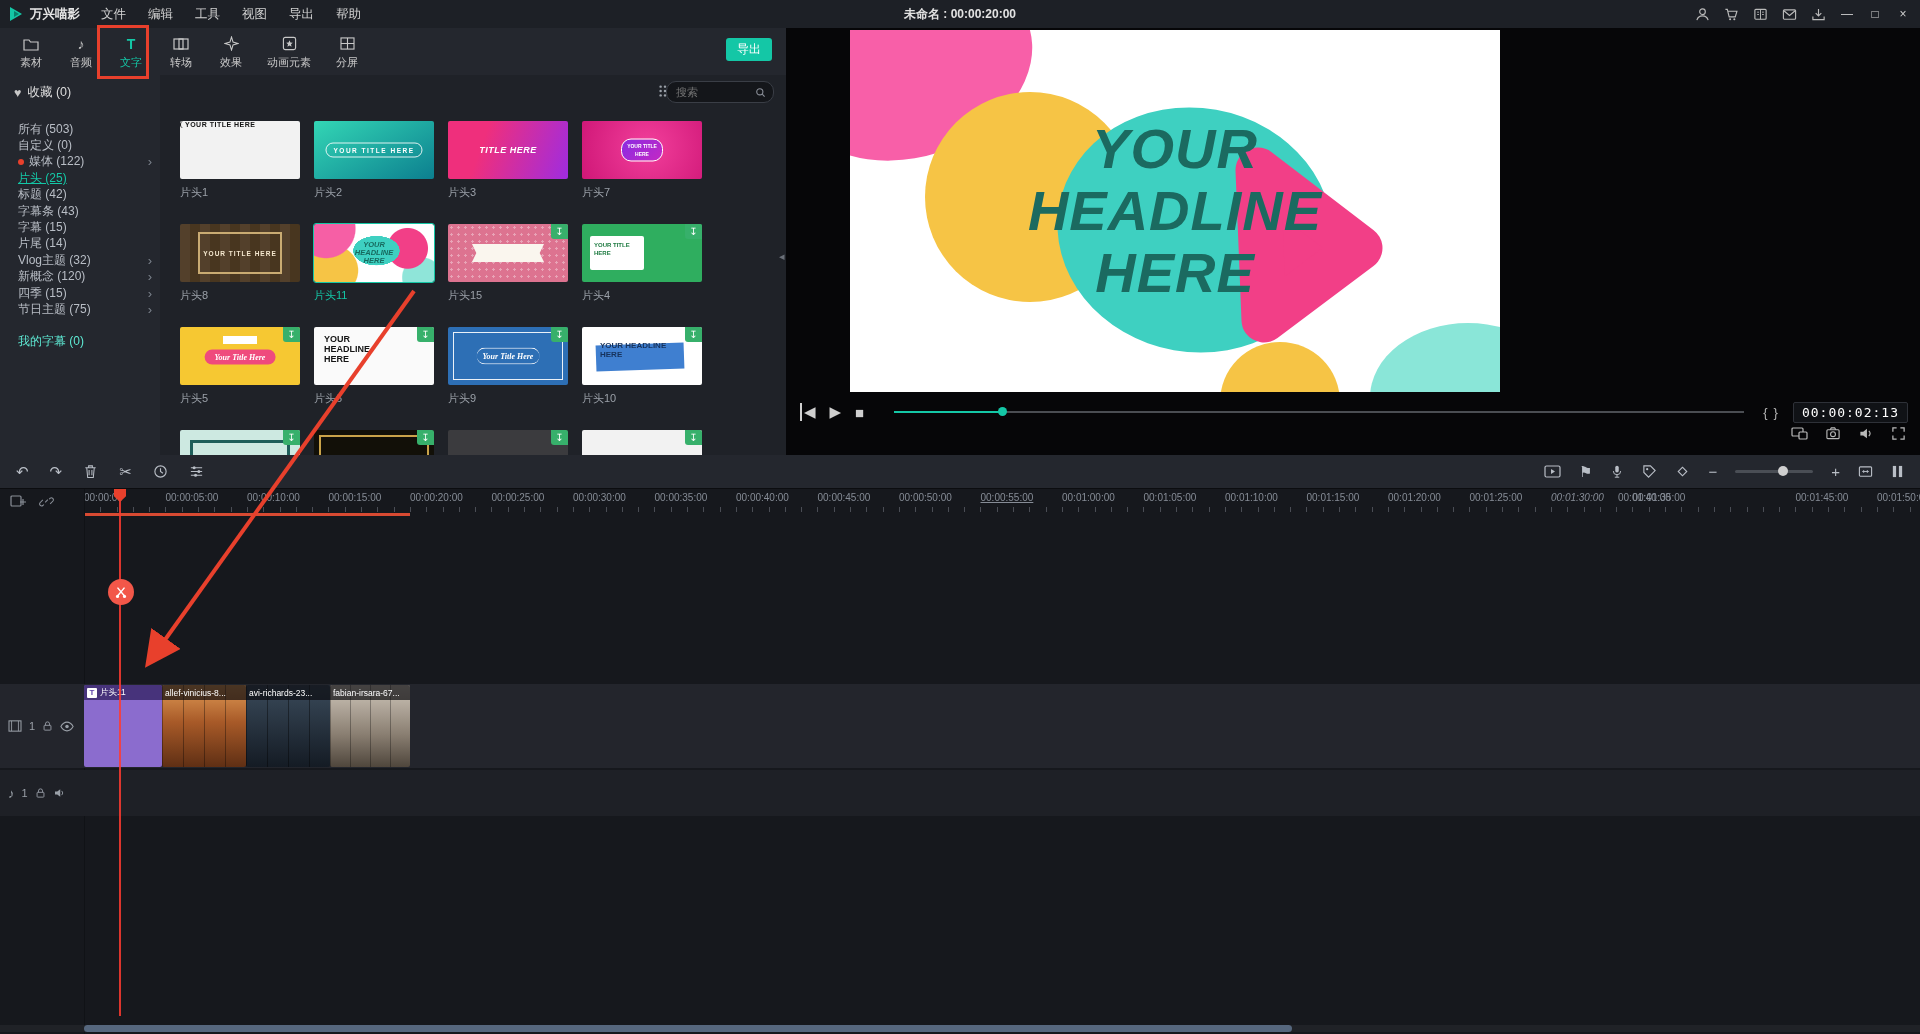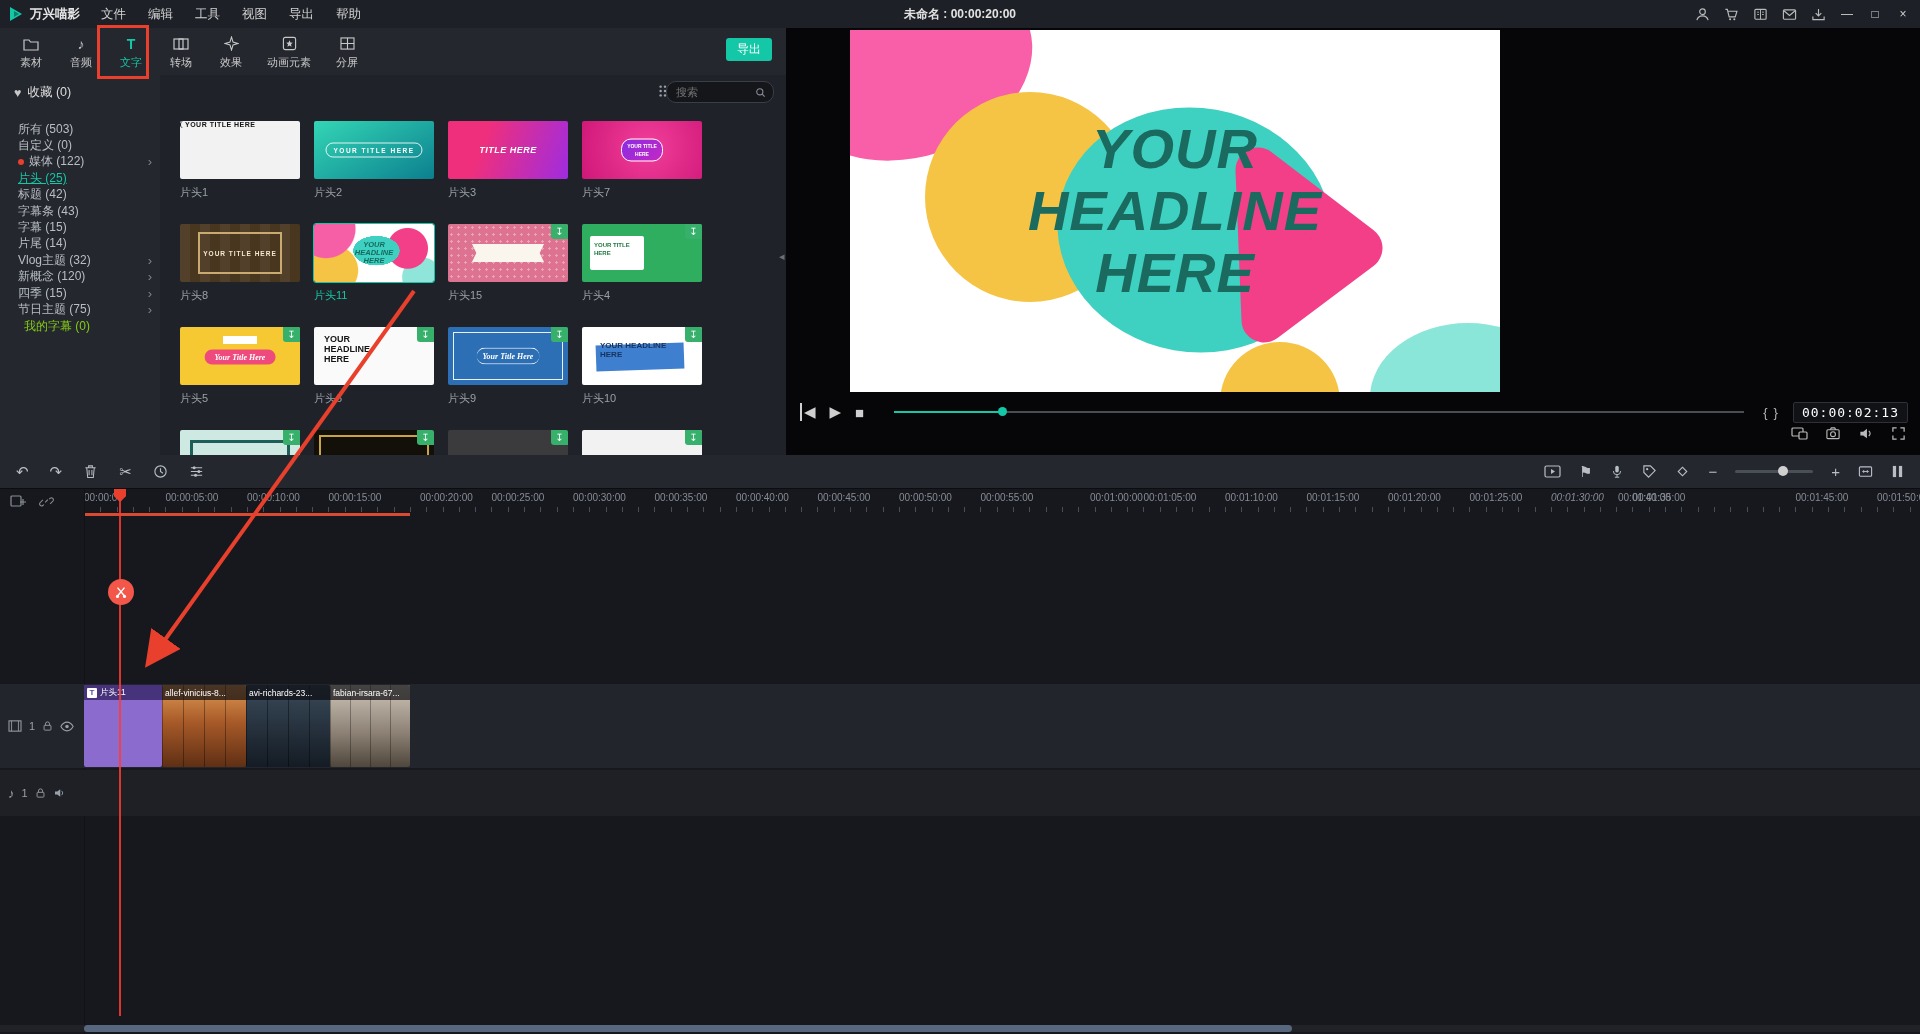--- a/index.html
+++ b/index.html
@@ -28,21 +28,21 @@
   #export-btn{position:absolute;right:14px;top:10px;width:46px;height:23px;background:#14c7a6;border-radius:3px;color:#fff;font-size:12px;display:flex;align-items:center;justify-content:center;}
   #panel-collapse{position:absolute;left:779px;top:222px;color:#6a6f78;font-size:11px;z-index:5;}
 
   #sidebar{position:absolute;left:0;top:47px;width:160px;bottom:0;}
   #fav-item{display:flex;align-items:center;gap:6px;padding:9px 0 0 14px;color:#ddd;font-size:12.5px;}
   #side-list{margin-top:20px;}
   .side-item{height:16.4px;display:flex;align-items:center;padding-left:18px;padding-right:8px;color:#b9bec6;font-size:12px;position:relative;}
   .side-item .dot{width:6px;height:6px;border-radius:50%;background:#e8402c;margin-right:5px;flex:0 0 auto;}
   .side-item .chev{margin-left:auto;color:#7c828c;font-size:13px;}
   .side-item.active .side-lbl{color:#14c7a6;text-decoration:underline;}
-  #my-subs{padding-left:24px;color:#84cc16;font-size:12px;}
+  #my-subs{margin-top:15px;padding-left:18px;color:#5eead4;font-size:12px;}
 
   #grid-area{position:absolute;left:160px;top:47px;right:0;bottom:0;background:#1f2228;overflow:hidden;}
   #grid-header{position:relative;height:32px;}
   #grid-view-btn{position:absolute;right:114px;top:9px;}
   #search-box{position:absolute;right:12px;top:6px;width:92px;height:20px;background:#14161a;border:1px solid #3a3e46;border-radius:10px;display:flex;align-items:center;padding:0 7px;gap:4px;}
   #search-box input{flex:1;min-width:0;background:transparent;border:0;outline:none;color:#ddd;font-size:11px;font-family:"Liberation Sans",sans-serif;}
 
   #grid-list{display:flex;flex-wrap:wrap;column-gap:14px;row-gap:24px;padding:14px 0 0 20px;width:560px;}
   .grid-item{width:120px;}
   .thumb{position:relative;width:120px;height:58px;border-radius:2px;overflow:hidden;background:#333;}
@@ -600,29 +600,29 @@
           </svg>
       </div>
 
       <div id="ruler">
         <div id="ruler-ticks"></div>
         <div id="ruler-labels">
             <span class="rlabel" style="left: 0px;">00:00:00</span>
             <span class="rlabel" style="left: 81.5px;">00:00:05:00</span>
             <span class="rlabel" style="left: 163px;">00:00:10:00</span>
             <span class="rlabel" style="left: 244.5px;">00:00:15:00</span>
-            <span class="rlabel" style="left: 326px; margin-left: 10px;">00:00:20:00</span>
+            <span class="rlabel" style="left: 326px;">00:00:20:00</span>
             <span class="rlabel" style="left: 407.5px;">00:00:25:00</span>
             <span class="rlabel" style="left: 489px;">00:00:30:00</span>
             <span class="rlabel" style="left: 570.5px;">00:00:35:00</span>
             <span class="rlabel" style="left: 652px;">00:00:40:00</span>
             <span class="rlabel" style="left: 733.5px;">00:00:45:00</span>
             <span class="rlabel" style="left: 815px;">00:00:50:00</span>
-            <span class="rlabel" style="left: 896.5px;">00:00:55:00</span>
-            <span class="rlabel" style="left: 978px; margin-left: 28px;">00:01:00:00</span>
+            <span class="rlabel" style="left: 896.5px; text-decoration: underline;">00:00:55:00</span>
+            <span class="rlabel" style="left: 978px;">00:01:00:00</span>
             <span class="rlabel" style="left: 1059.5px;">00:01:05:00</span>
             <span class="rlabel" style="left: 1141px;">00:01:10:00</span>
             <span class="rlabel" style="left: 1222.5px;">00:01:15:00</span>
             <span class="rlabel" style="left: 1304px;">00:01:20:00</span>
             <span class="rlabel" style="left: 1385.5px;">00:01:25:00</span>
             <span class="rlabel" style="left: 1467px; font-style: italic;">00:01:30:00</span>
             <span class="rlabel" style="left: 1548.5px;">00:01:35:00</span>
             <span class="rlabel" style="left: 1534px;">00:01:40:00</span>
             <span class="rlabel" style="left: 1711.5px;">00:01:45:00</span>
             <span class="rlabel" style="left: 1793px;">00:01:50:00</span>

